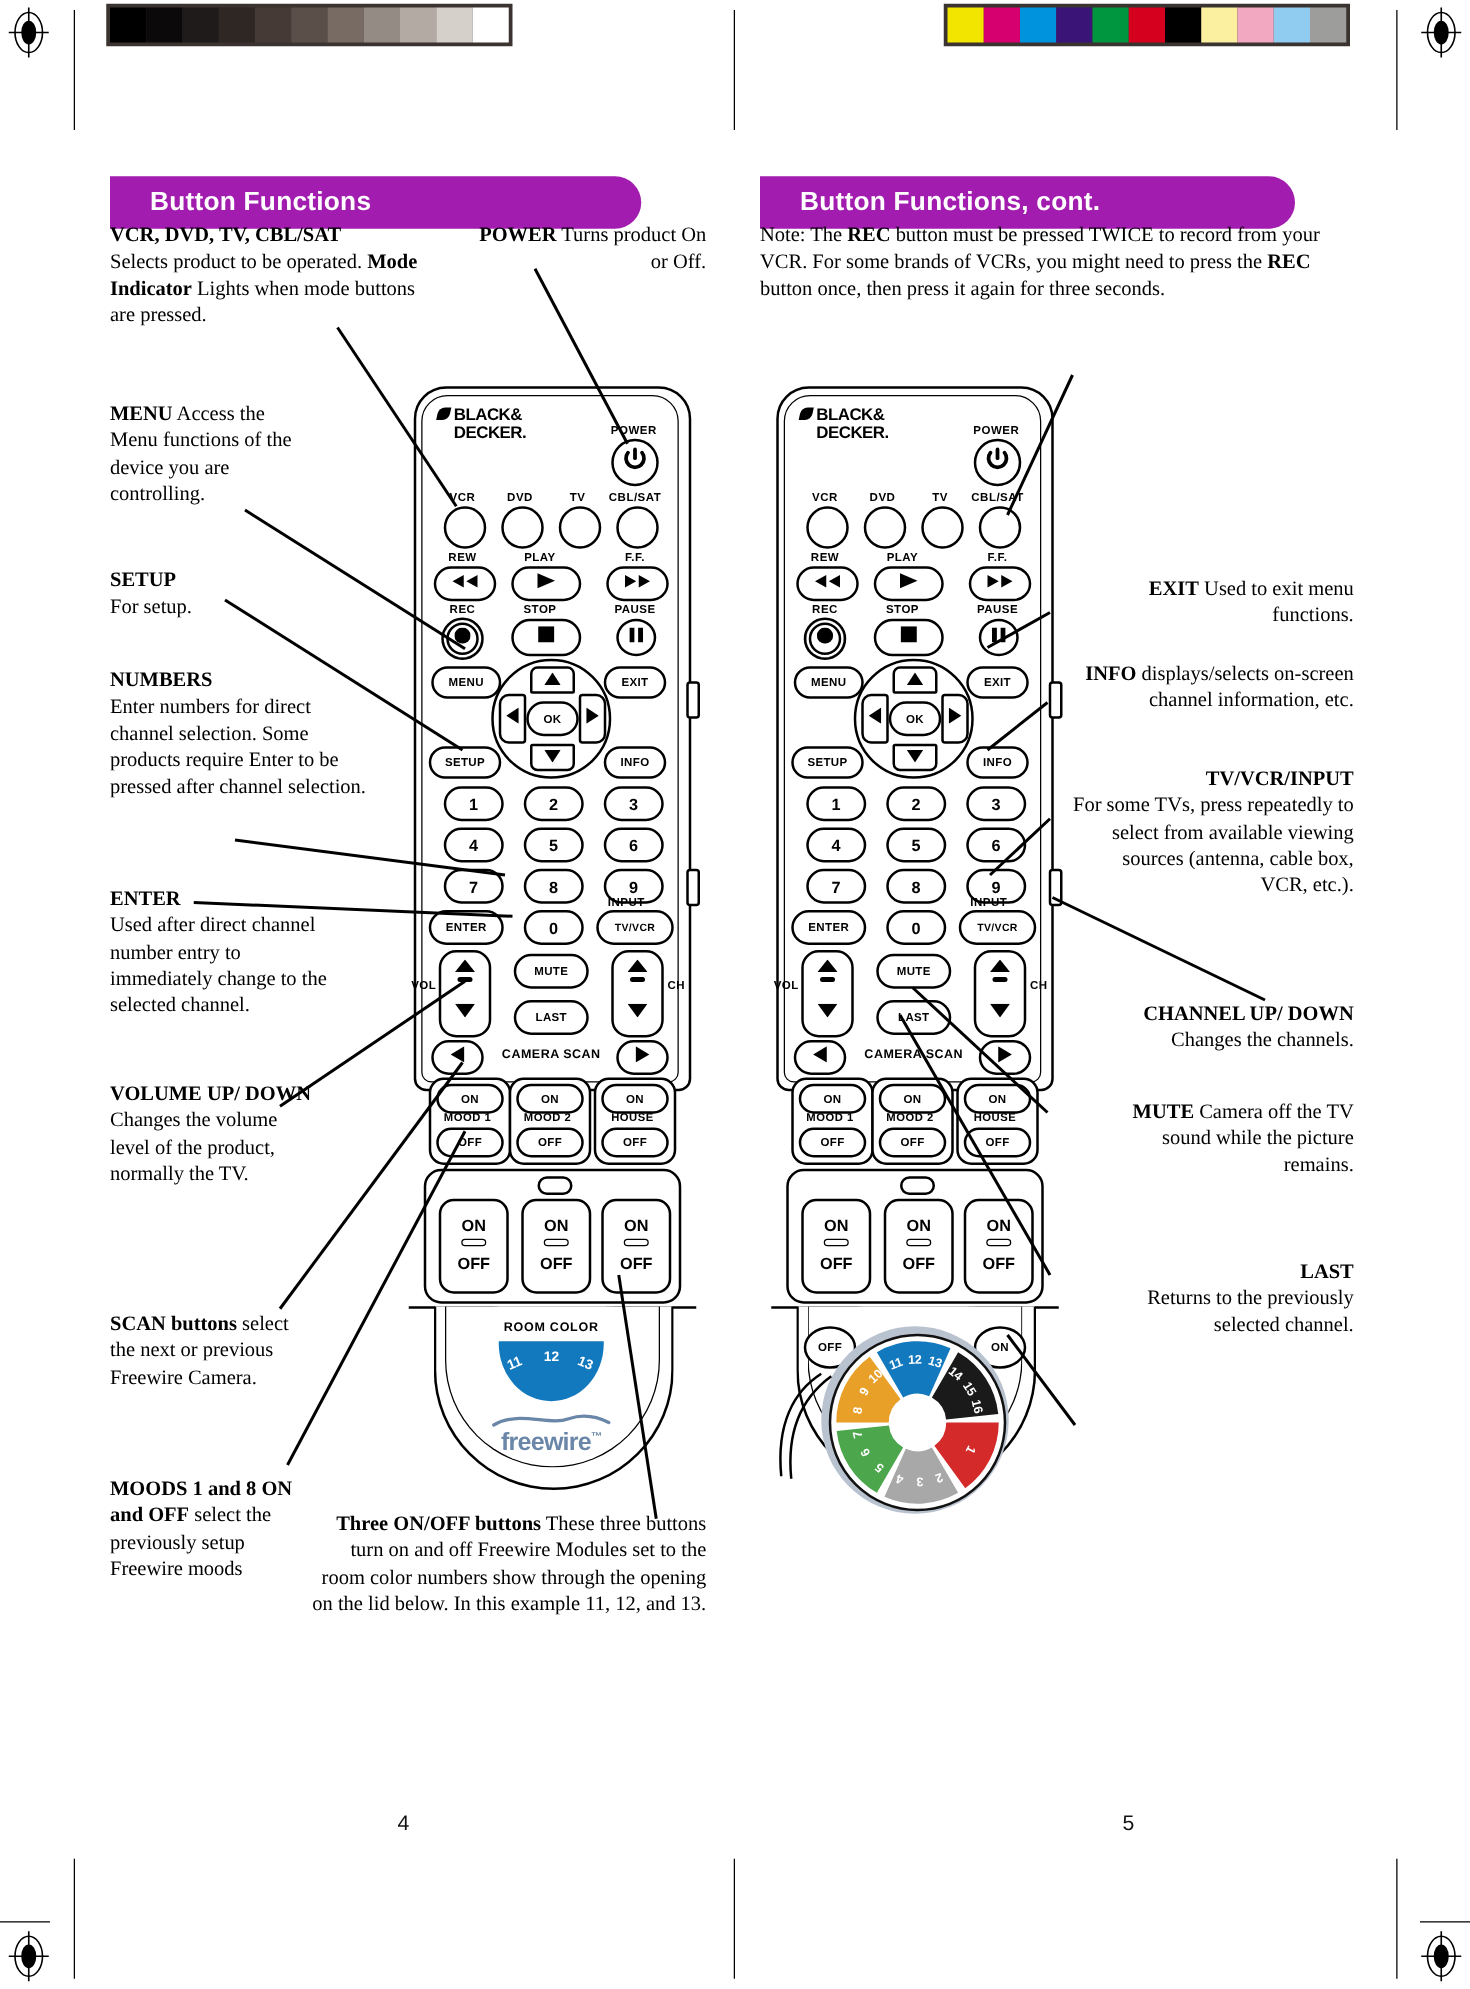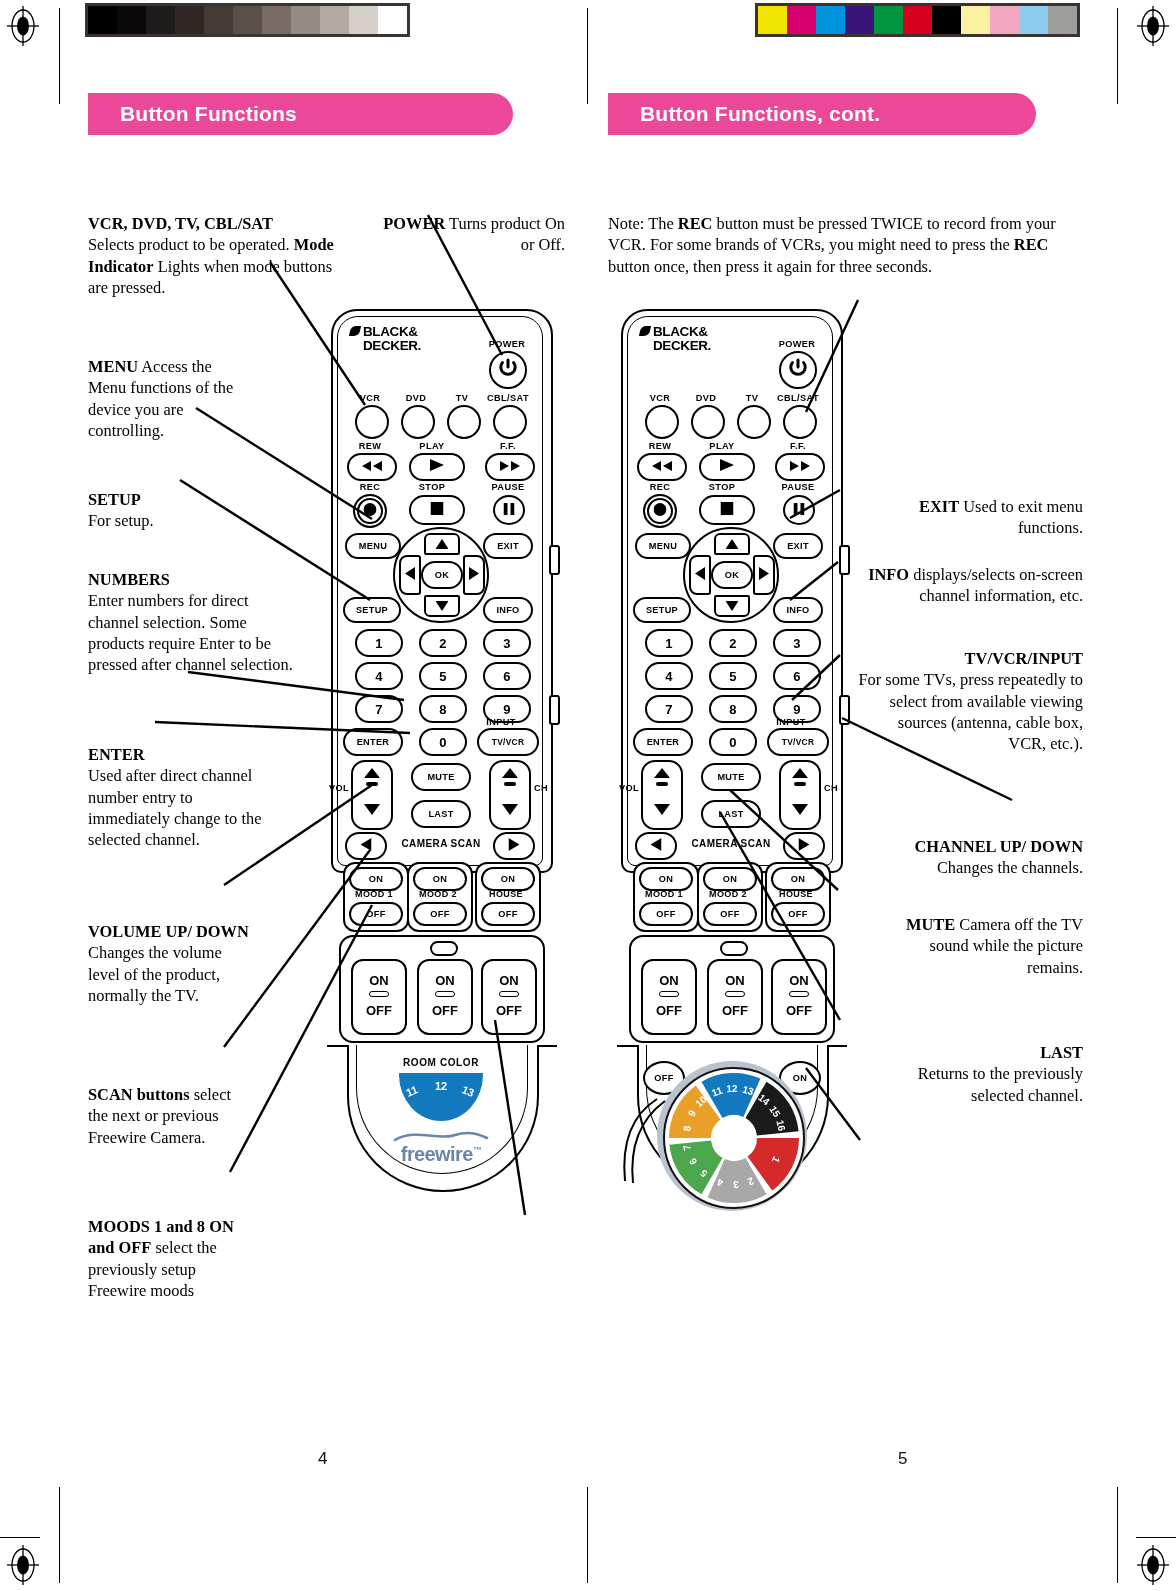--- a/index.html
+++ b/index.html
@@ -14,28 +14,28 @@
   .trim-h{position:absolute;height:1px;background:#000;}
 
   .swatchbar{position:absolute;display:flex;background:#3b3330;padding:3px;}
   .swatchbar i{display:block;width:29px;height:28px;}
 
   
   .page{position:absolute;top:0;width:588px;height:1591px;}
   .page-left{left:0;}
   .page-right{left:588px;}
 
-  .banner{position:absolute;background:#ec4899;border-radius:0 28px 28px 0;
-          height:42px;display:flex;align-items:center;}
+  .banner{position:absolute;background:#a21caf;border-radius:0 28px 28px 0;
+          height:42px;display:flex;align-items:center;margin-top:48px;}
   .banner.r{border-radius:0 28px 28px 0;}
   .banner span{color:#fff;font-family:"Liberation Sans", sans-serif;
                font-weight:bold;font-size:21px;letter-spacing:.2px;
                padding-left:32px;}
 
-  .txt{position:absolute;font-size:16.4px;line-height:1.30;margin-top:36px;}
+  .txt{position:absolute;font-size:16.4px;line-height:1.30;}
   .txt b{font-weight:bold;}
   .ra{text-align:right;}
   .la{text-align:left;}
 
   .pagenum{position:absolute;font-family:"Liberation Sans", sans-serif;
            font-size:17px;color:#111;}
 
   
   .leaders{position:absolute;left:0;top:0;width:1176px;height:1591px;
            pointer-events:none;}
@@ -207,32 +207,35 @@
   <div class="txt la" style="left:88px;top:533px;width:212px;">
     <b>NUMBERS</b><br>
     <span>Enter numbers for direct channel selection. Some products require Enter to be pressed after channel selection.</span>
   </div>
 
   <div class="txt la" style="left:88px;top:708px;width:175px;">
     <b>ENTER</b><br>
     <span>Used after direct channel number entry to immediately change to the selected channel.</span>
   </div>
 
-  <div class="txt la" style="left:88px;top:885px;width:165px;">
+  <div class="txt la" style="left:88px;top:864px;width:165px;">
     <b>VOLUME UP/ DOWN</b><span> Changes the volume level of the product, normally the TV.</span>
   </div>
 
   <div class="txt la" style="left:88px;top:1048px;width:160px;">
     <b>SCAN buttons</b><span> select the next or previous Freewire Camera.</span>
   </div>
 
   <div class="txt la" style="left:88px;top:1180px;width:150px;">
     <b>MOODS 1 and 8 ON and OFF</b><span> select the previously setup Freewire moods</span>
   </div>
 
+  <div class="txt ra" style="left:245px;top:1208px;width:320px;">
+    <b>Three ON/OFF buttons</b><span> These three buttons turn on and off Freewire Modules set to the room color numbers show through the opening on the lid below. In this example 11, 12, and 13.</span>
+  </div>
 
   <div class="pagenum" style="left:318px;top:1449px;">4</div>
 </div>
 
 <div class="page page-right">
 
   <div class="banner r" style="left:20px;top:93px;width:428px;">
     <span>Button Functions, cont.</span>
   </div>
 

